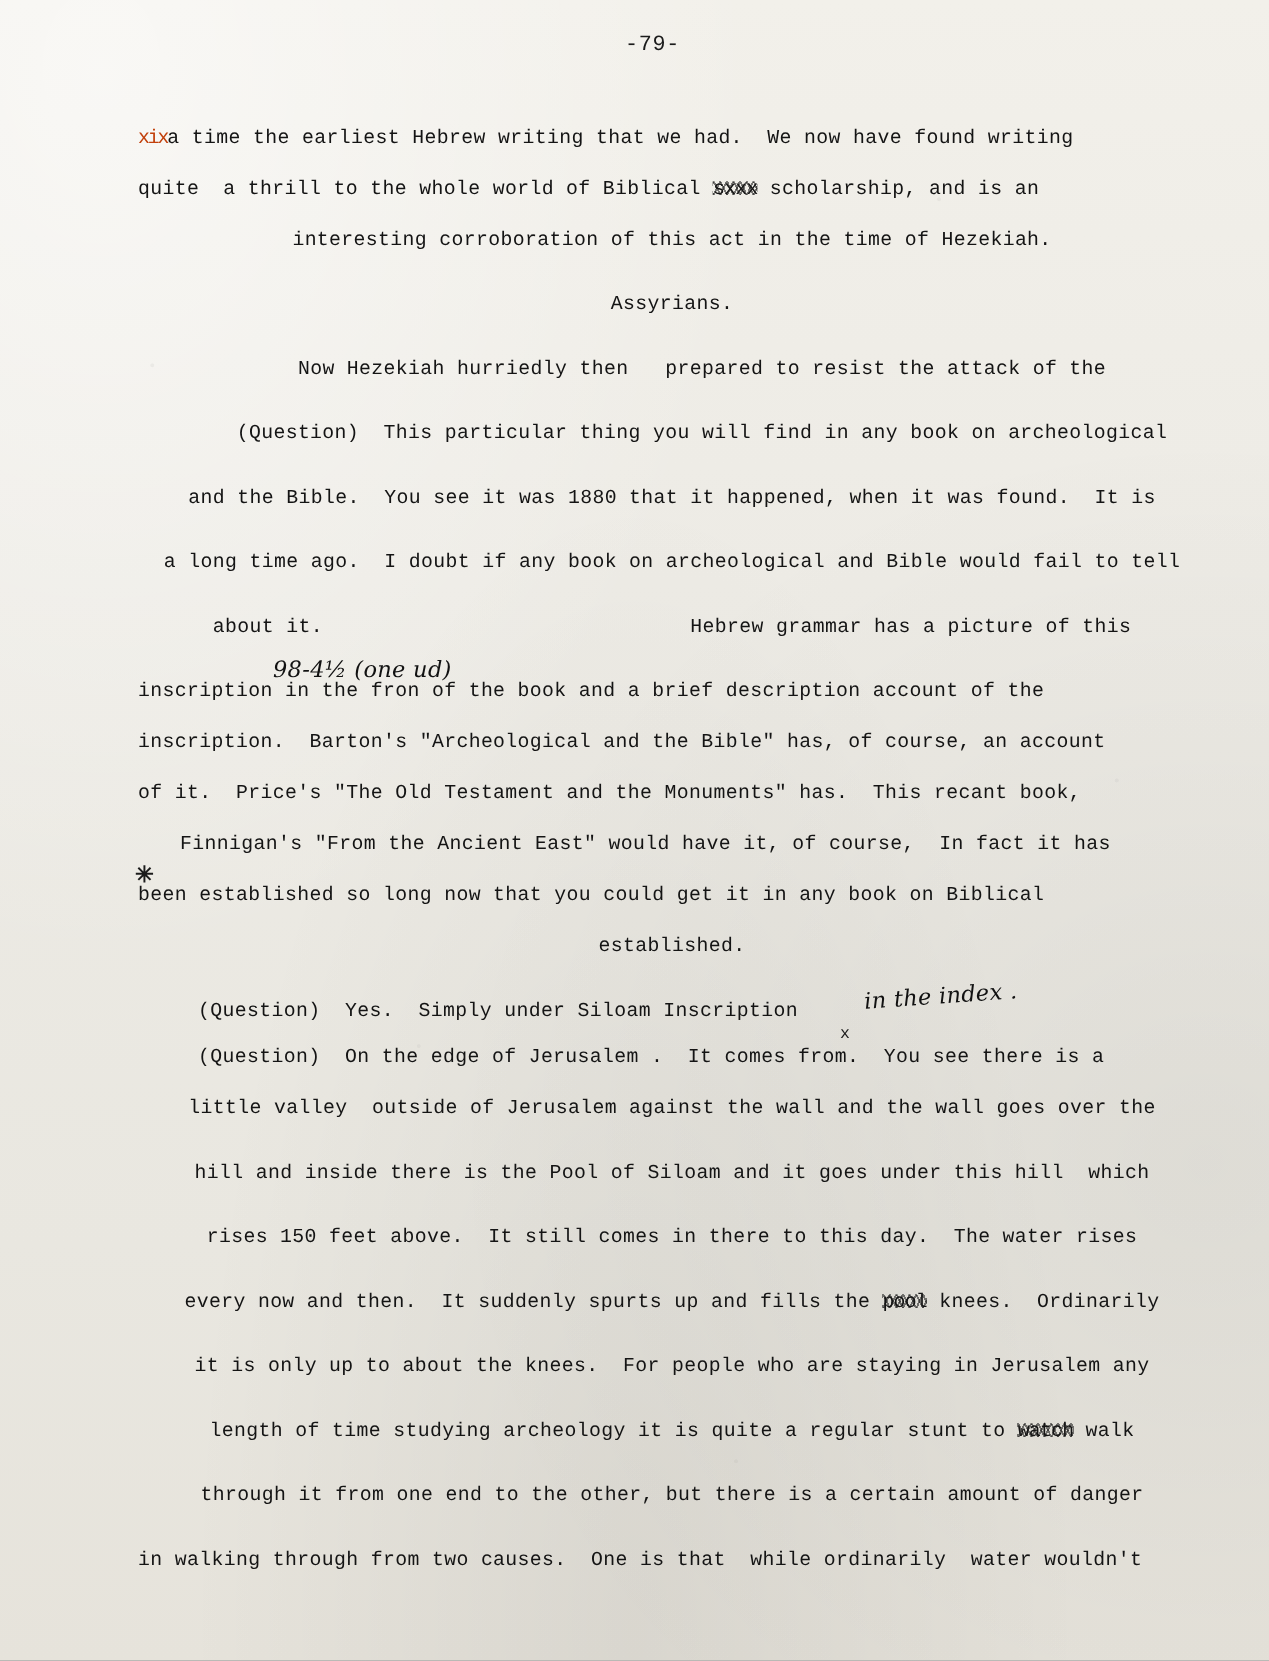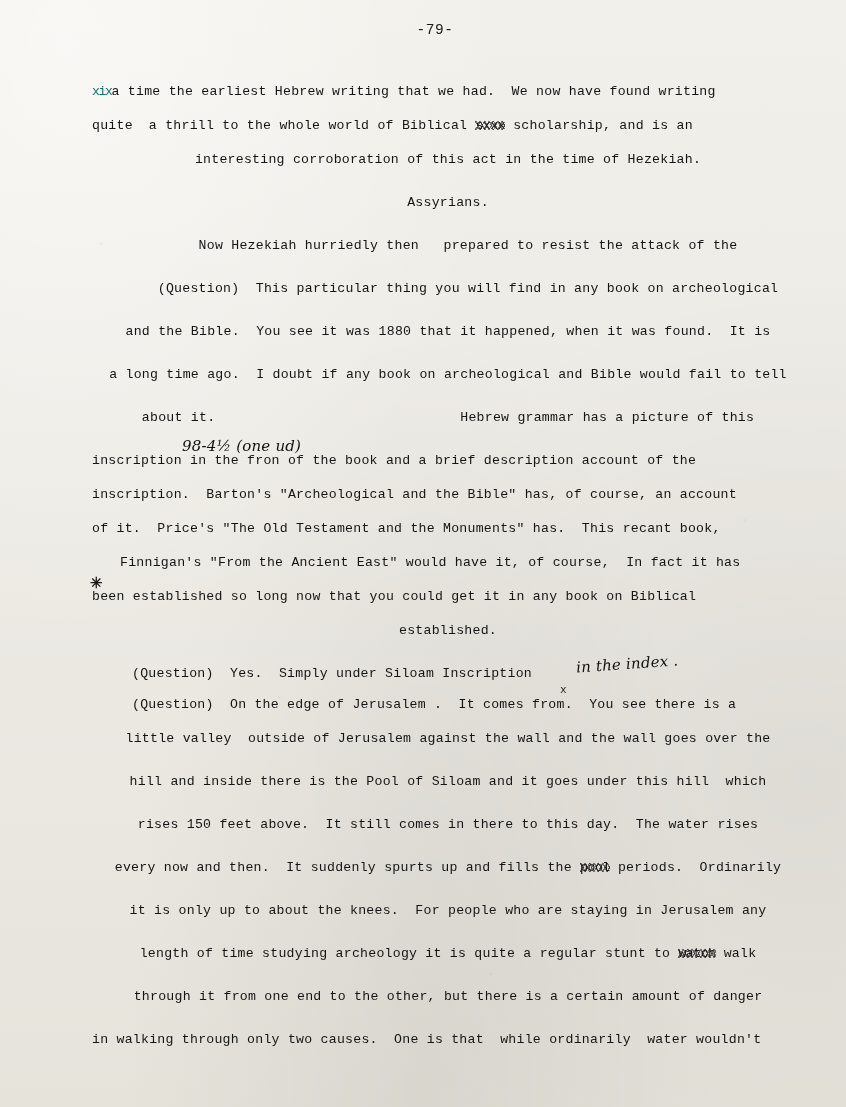--- a/index.html
+++ b/index.html
@@ -115,21 +115,21 @@
   .caret {
     font-family: "Liberation Mono", monospace;
     font-size: 11px;
   }
   .margin-mark {
     position: absolute;
     font-family: "DejaVu Serif", serif;
     font-size: 15px;
     font-weight: bold;
   }
-  .heavy { color: #0f766e; }
+  .heavy { color: #c2410c; }
 </style>
 </head>
 <body>
 
 <div class="page">
   <div class="content">
 
     <div class="page-number">-79-</div>
 
     <div class="body-text">
@@ -154,25 +154,25 @@
       <div class="line"><span class="ind" style="width:28px"></span><span>Finnigan's "From the Ancient East" would have it, of course,  In fact it has</span></div>
       <div class="line"><span>been established so long now that you could get it in any book on Biblical</span></div>
       <div class="line gap"><span>established.</span></div>
 
       <div class="line tight"><span class="ind" style="width:40px"></span><span>(Question)  Yes.  Simply under Siloam Inscription</span></div>
 
       <div class="line"><span class="ind" style="width:40px"></span><span>(Question)  On the edge of Jerusalem .  It comes from.  You see there is a</span></div>
       <div class="line gap"><span>little valley  outside of Jerusalem against the wall and the wall goes over the</span></div>
       <div class="line gap"><span>hill and inside there is the Pool of Siloam and it goes under this hill  which</span></div>
       <div class="line gap"><span>rises 150 feet above.  It still comes in there to this day.  The water rises</span></div>
-      <div class="line gap"><span>every now and then.  It suddenly spurts up and fills the </span><span class="xedout">pool</span><span> periods.  Ordinarily</span></div>
+      <div class="line gap"><span>every now and then.  It suddenly spurts up and fills the </span><span class="xedout">pool</span><span> knees.  Ordinarily</span></div>
       <div class="line gap"><span>it is only up to about the knees.  For people who are staying in Jerusalem any</span></div>
       <div class="line gap"><span>length of time studying archeology it is quite a regular stunt to </span><span class="xedout">watch</span><span> walk</span></div>
       <div class="line gap"><span>through it from one end to the other, but there is a certain amount of danger</span></div>
-      <div class="line"><span>in walking through only two causes.  One is that  while ordinarily  water wouldn't</span></div>
+      <div class="line"><span>in walking through from two causes.  One is that  while ordinarily  water wouldn't</span></div>
 
     </div>
 
     <div class="hand hand-note" style="left:182px; top:437px;">98-4½ (one ud)</div>
 
     <div class="hand hand-note" style="left:576px; top:655px; transform: rotate(-4deg);">in the index .</div>
 
     <div class="caret hand-note" style="left:560px; top:684px;">x</div>
 
     <div class="margin-mark" style="left:90px; top:574px;">✳</div>

